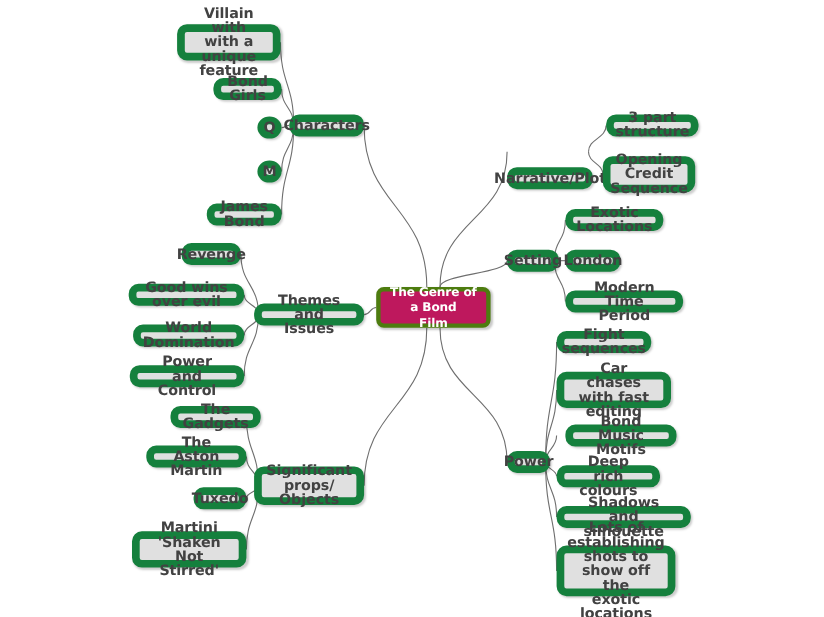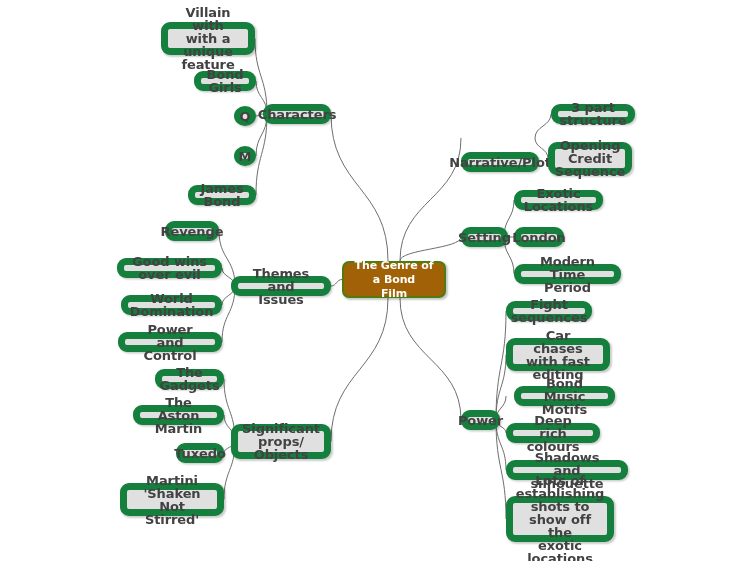--- a/index.html
+++ b/index.html
@@ -36,22 +36,22 @@
     color: #424242;
     font-size: 13px;
     font-weight: bold;
     line-height: 13px;
     letter-spacing: -0.1px;
     padding: 2px 7px;
     box-shadow: 1.5px 1.5px 2px rgba(0,0,0,0.20);
     white-space: pre-line;
   }
   .node.root {
-    background: #a16207;
-    border: 2px solid #4d7c0f;
+    background: #be185d;
+    border: 4px solid #4d7c0f;
     color: #ffffff;
     border-radius: 7px;
     font-size: 11px;
     line-height: 14px;
     box-shadow: 1.5px 1.5px 2px rgba(0,0,0,0.22);
   }
   .node.tiny {
     border-radius: 50%;
     padding: 0;
   }
@@ -99,21 +99,21 @@
     <div class="node tiny" style="left: 234px; top: 106px; width: 22px; height: 20px;"><span>Q</span></div>
     <div class="node tiny" style="left: 234px; top: 146px; width: 22px; height: 20px;"><span>M</span></div>
     <div class="node" style="left: 188px; top: 185px; width: 68px; height: 20px;"><span>James Bond</span></div>
     <div class="node" style="left: 231px; top: 276px; width: 100px; height: 20px;"><span>Themes and Issues</span></div>
     <div class="node" style="left: 165px; top: 221px; width: 54px; height: 20px;"><span>Revenge</span></div>
     <div class="node" style="left: 117px; top: 258px; width: 105px; height: 20px;"><span>Good wins over evil</span></div>
     <div class="node" style="left: 121px; top: 295px; width: 101px; height: 20px;"><span>World Domination</span></div>
     <div class="node" style="left: 118px; top: 332px; width: 104px; height: 20px;"><span>Power and Control</span></div>
     <div class="node" style="left: 231px; top: 424px; width: 100px; height: 35px;"><span>Significant props/
 Objects</span></div>
-    <div class="node" style="left: 155px; top: 369px; width: 69px; height: 20px;"><span>The Gadgets</span></div>
+    <div class="node" style="left: 155px; top: 369px; width: 82px; height: 20px;"><span>The Gadgets</span></div>
     <div class="node" style="left: 133px; top: 405px; width: 91px; height: 20px;"><span>The Aston Martin</span></div>
     <div class="node" style="left: 176px; top: 443px; width: 48px; height: 20px;"><span>Tuxedo</span></div>
     <div class="node" style="left: 120px; top: 483px; width: 104px; height: 33px;"><span>Martini 'Shaken Not
 Stirred'</span></div>
     <div class="node" style="left: 461px; top: 128px; width: 78px; height: 20px; margin-top: 24px;"><span>Narrative/Plot</span></div>
     <div class="node" style="left: 551px; top: 104px; width: 84px; height: 20px;"><span>3 part structure</span></div>
     <div class="node" style="left: 548px; top: 142px; width: 84px; height: 33px;"><span>Opening Credit
 Sequence</span></div>
     <div class="node" style="left: 461px; top: 227px; width: 47px; height: 20px;"><span>Setting</span></div>
     <div class="node" style="left: 514px; top: 190px; width: 89px; height: 20px;"><span>Exotic Locations</span></div>

